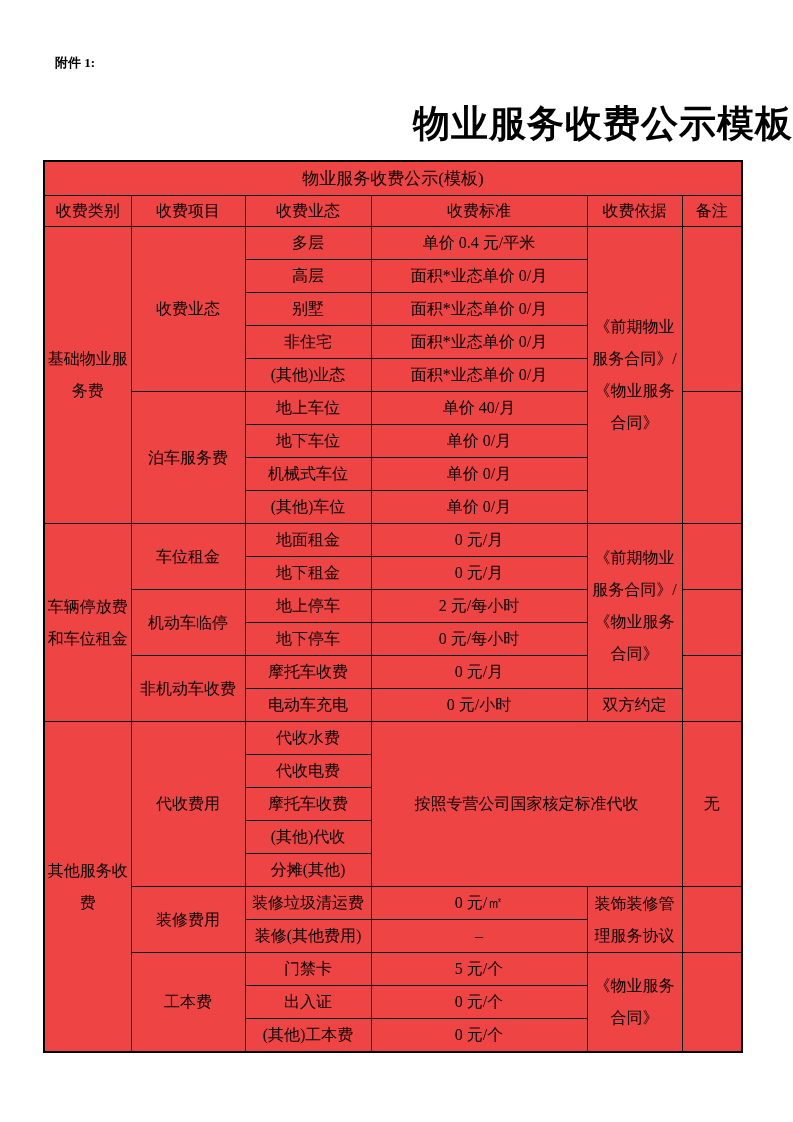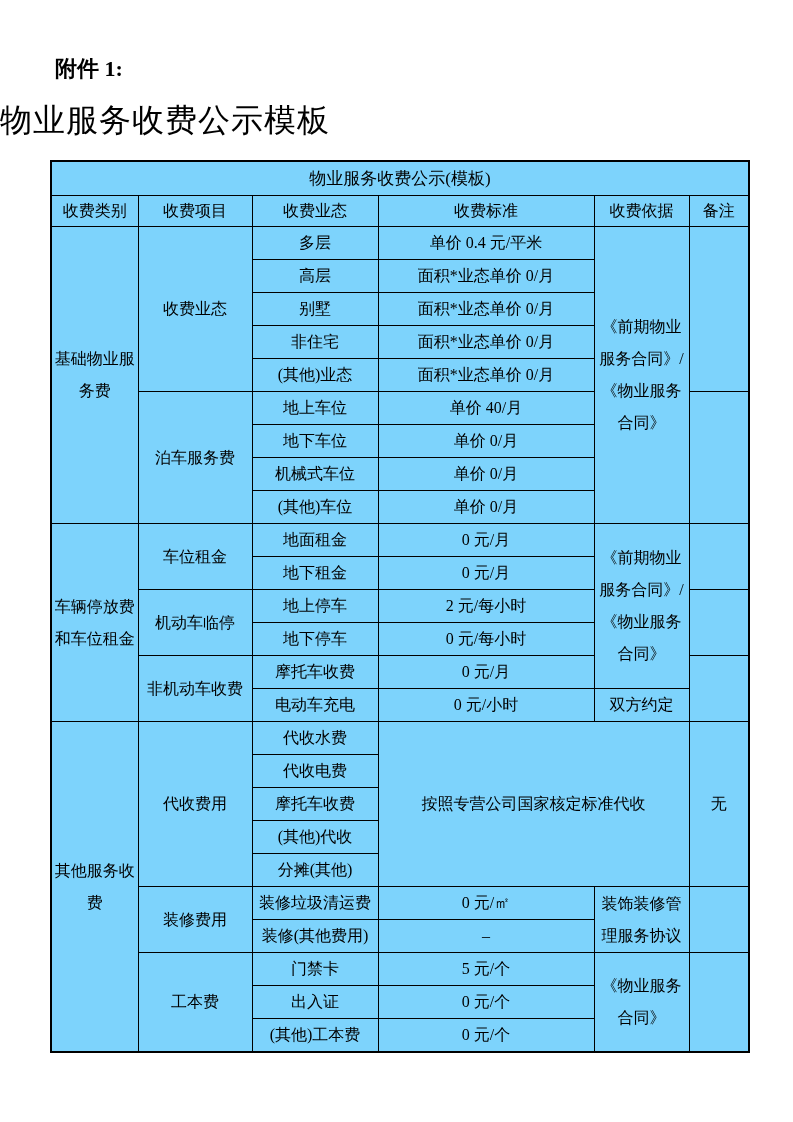--- a/index.html
+++ b/index.html
@@ -1,20 +1,20 @@
 <!DOCTYPE html>
 <html><head>
 <meta charset="utf-8">
 <style>
   html,body{margin:0;padding:0;background:#fff;}
   body{width:793px;height:1122px;font-family:"Liberation Serif","DejaVu Serif",serif;color:#000;}
   .page{position:relative;width:793px;height:1122px;background:#fff;overflow:hidden;}
-  .attachment{position:absolute;top:54px;left:55px;font-size:22px;font-weight:bold;}
-  .doc-title{position:absolute;top:99px;left:0;width:100%;text-align:left;font-size:32px;font-weight:normal;letter-spacing:1px;}
-  table.fee{position:absolute;top:160px;left:50px;width:698px;border-collapse:collapse;table-layout:fixed;border:2px solid #000;background:#7dd3fc;}
+  .attachment{position:absolute;top:54px;left:55px;font-size:13px;font-weight:bold;}
+  .doc-title{position:absolute;top:99px;left:0;width:100%;text-align:right;font-size:37px;font-weight:bold;letter-spacing:1px;}
+  table.fee{position:absolute;top:160px;left:43px;width:698px;border-collapse:collapse;table-layout:fixed;border:2px solid #000;background:#ef4444;}
   table.fee td{border:1px solid #000;text-align:center;vertical-align:middle;font-size:16px;line-height:2;padding:0 2px;word-break:break-all;}
   tr.caption-row td{height:29px;font-size:17px;line-height:normal;padding:2px 0;}
   tr.header-row td{height:30px;line-height:normal;}
   tr.data-row{height:32px;}
   td.c-cat{padding:0 10px;margin-left:26px;}
   td.c-basis{padding:0 4px;}
   .note{position:absolute;top:1040px;left:48px;width:710px;font-size:16px;line-height:1.3;}
 </style>
 </head>
 <body>

